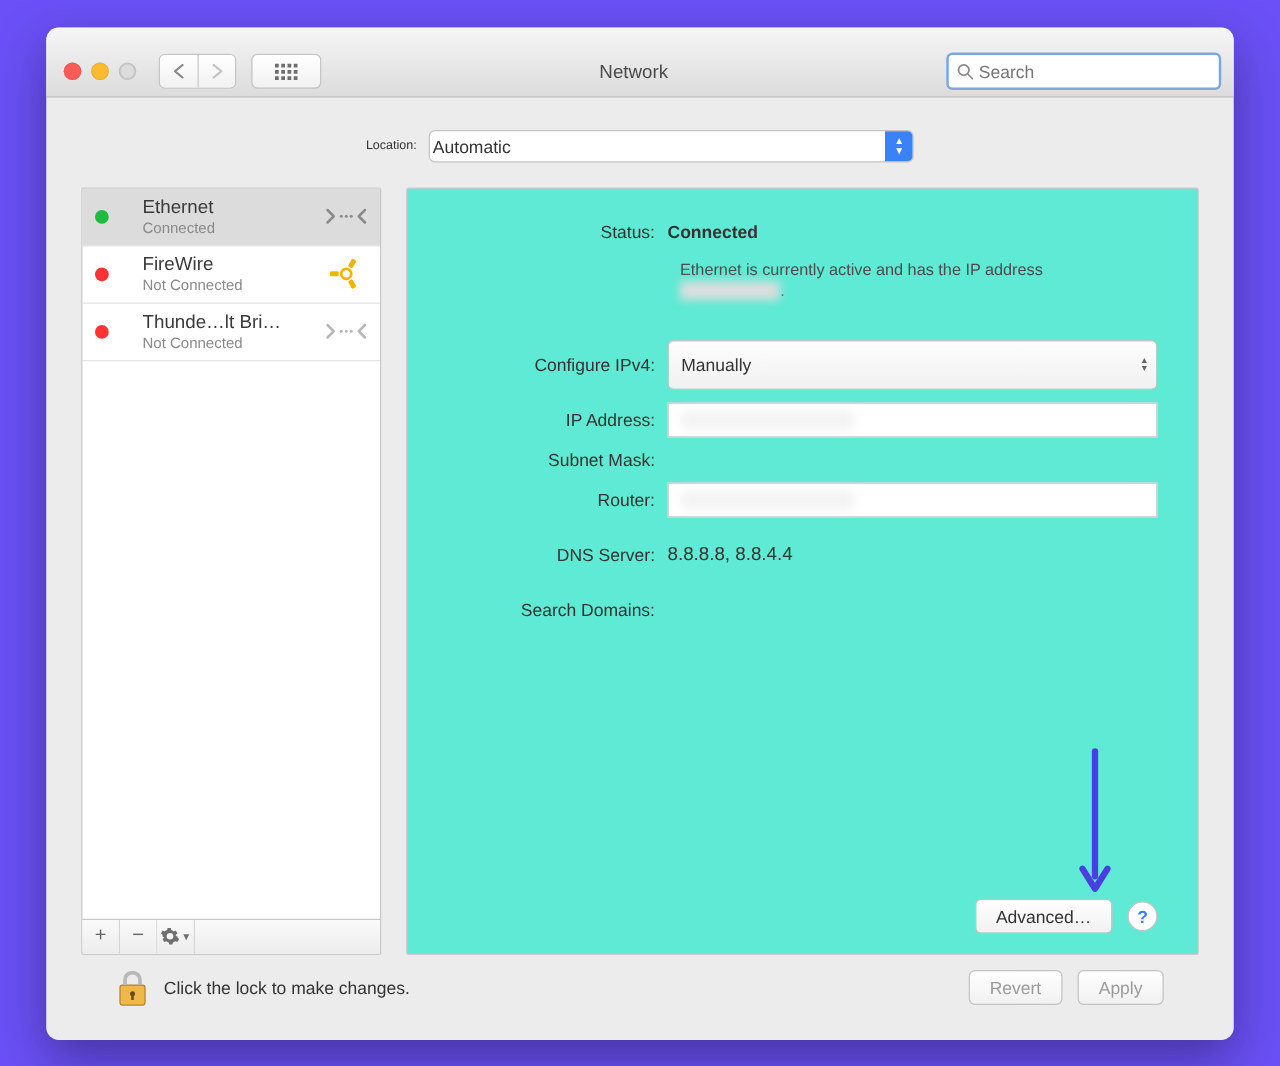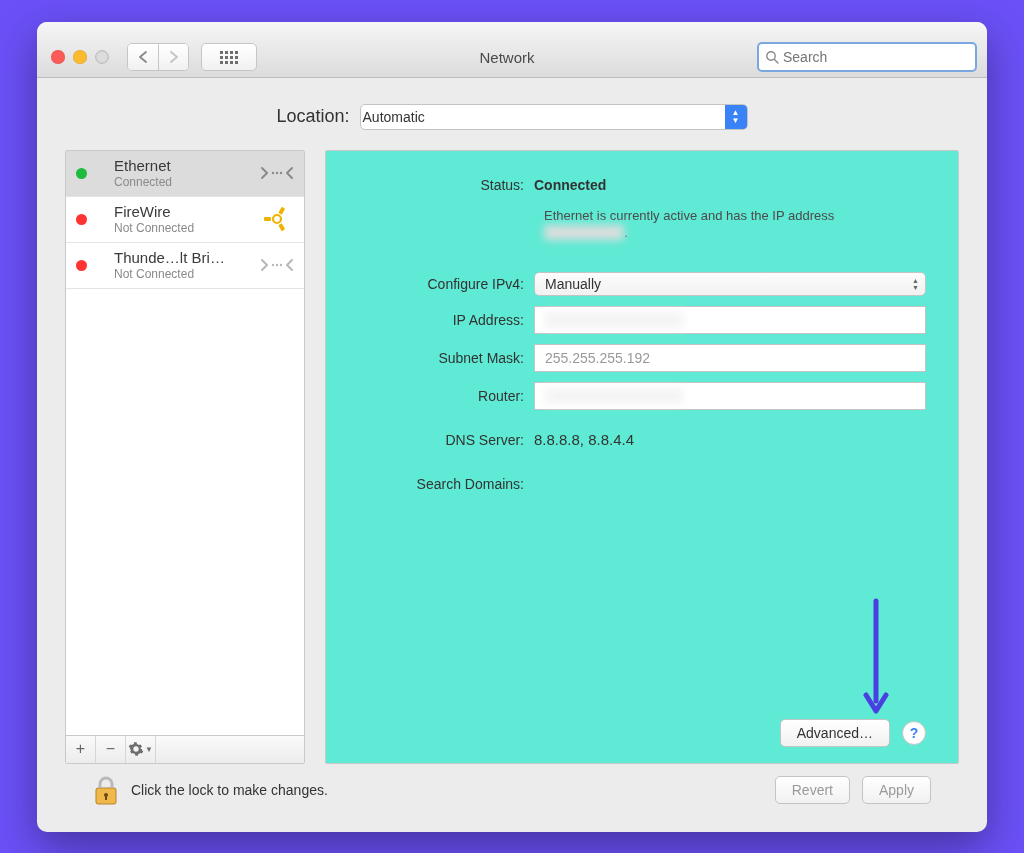--- a/index.html
+++ b/index.html
@@ -67,21 +67,21 @@
     border-radius: 5px;
     background: #fff;
     display:flex; align-items:center; padding:0 6px; gap:4px;
   }
   .searchwrap input {
     flex:1; border:none; outline:none; font-size:14px;
     color:#999;
   }
   .content { flex:1; display:flex; flex-direction:column; padding: 16px 28px 12px 28px; }
   .locrow { display:flex; align-items:center; justify-content:center; gap:10px; margin: 10px 0 20px 0; }
-  .loclabel { font-size:18px; color:#333; }
+  .loclabel { font-size:10px; color:#333; }
   .select {
     width: 388px; height: 26px;
     border:1px solid #c4c4c4; border-radius:5px;
     background:#fff;
     display:flex; align-items:center;
     font-size:14px; color:#333;
     position:relative;
     padding-left:2px;
   }
   .select .caps {
@@ -126,21 +126,21 @@
     display:flex; flex-direction:column;
     position:relative;
   }
   .row { display:flex; align-items:center; margin-bottom:10px; }
   .row .lbl { width: 190px; text-align:right; padding-right:10px; font-size:14px; color:#333;}
   .row .val { flex:1; font-size:14px; }
   .statusval { font-weight:700; font-size:15px; }
   .statusdesc { font-size:13px; color:#4b4b4b; margin: 4px 0 30px 200px; max-width: 360px; line-height:1.35;}
   .statusdesc .blur { filter: blur(4px); background:#ddd; color:#ddd; padding:0 4px;}
   .sel2 {
-    flex:1; height:24px; border:1px solid #c4c4c4; border-radius:5px;
+    flex:1; height:40px; border:1px solid #c4c4c4; border-radius:5px;
     background:linear-gradient(#fdfdfd,#f1f1f1);
     padding-left:10px; display:flex; align-items:center; font-size:14px; color:#333;
     position:relative;
   }
   .sel2 .arrows { position:absolute; right:6px; top:0; bottom:0; display:flex; flex-direction:column; align-items:center; justify-content:center; font-size:7px; color:#666; line-height:7px;}
   .txt {
     flex:1; height:28px; border:1px solid #c4c4c4; background:#fff;
     padding-left:10px; display:flex; align-items:center; font-size:14px; color:#9a9a9a;
   }
   .txt .blur { filter: blur(4px); background:#f4f4f4; color:#f4f4f4; padding:0 30px; }
@@ -316,23 +316,20 @@
 
         <div class="row">
           <span class="lbl">IP Address:</span>
           <div class="txt">
               <span class="blur">000.000.000</span>
             </div>
         </div>
 
         <div class="row">
           <span class="lbl">Subnet Mask:</span>
-          <div class="txt">
-              <span>255.255.255.192</span>
-            </div>
         </div>
 
         <div class="row">
           <span class="lbl">Router:</span>
           <div class="txt">
               <span class="blur">000.000.000</span>
             </div>
         </div>
 
         <div class="row" style="margin-top:6px">

